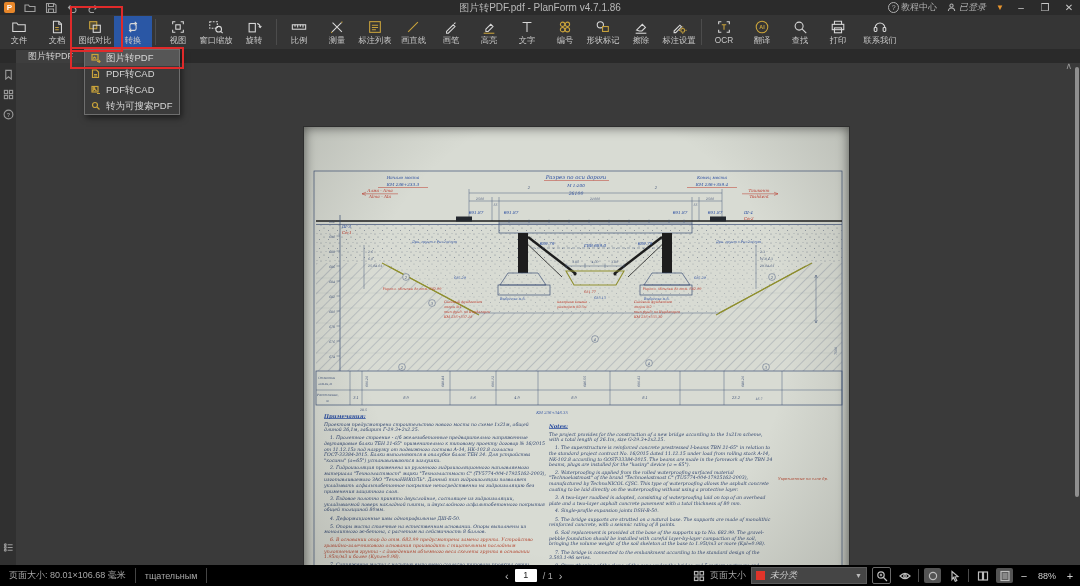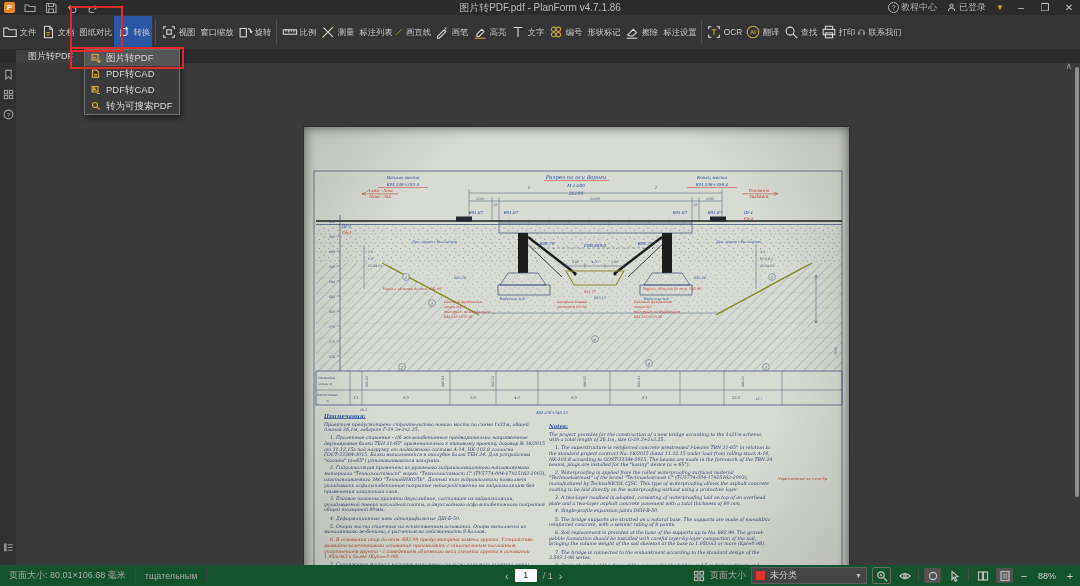--- a/index.html
+++ b/index.html
@@ -18,21 +18,21 @@
   .tb-right{position:absolute;right:4px;top:0;height:15px;display:flex;align-items:center;gap:10px;color:#b0b0b0;font-size:9px;z-index:2;}
   .helpcircle{display:inline-block;width:9px;height:9px;border:1px solid #b0b0b0;border-radius:50%;
               font-size:7px;line-height:9px;text-align:center;margin-right:2px;}
   .personicon{width:9px;height:9px;}
   .personicon *{stroke:#b0b0b0;fill:none;stroke-width:1.2;}
   .vbtn{color:#e8952e;font-size:8px;}
   .winbtn{color:#c9c9c9;font-size:10px;width:14px;text-align:center;}
   
   .toolbar{position:absolute;left:0;top:15px;width:1080px;height:34px;background:#353535;
            display:flex;align-items:center;z-index:20;border-bottom:1px solid #2a2a2a;}
-  .tbtn{width:38px;height:32px;display:flex;flex-direction:row;align-items:center;justify-content:center;gap:1px;flex:0 0 auto;}
+  .tbtn{width:38px;height:32px;display:flex;flex-direction:column;align-items:center;justify-content:center;gap:1px;flex:0 0 auto;}
   .tbtn .lbl{color:#c9c9c9;font-size:9px;line-height:9px;white-space:nowrap;transform:scale(.92);}
   .tbtn.active{background:#2a57a5;}
   .ti{width:16px;height:16px;}
   .ti *{stroke:#d8d8d8;fill:none;stroke-width:1.2;}
   .ti .y{stroke:#c9a33b;}
   .ti .yf{stroke:#c9a33b;fill:rgba(201,163,59,.22);}
   .ti text{stroke:none;fill:#d8d8d8;font-family:"Liberation Sans",sans-serif;}
   .ti .yt{stroke:none;fill:#c9a33b;font:bold 6px "Liberation Sans",sans-serif;}
   .tsep{width:1px;height:26px;background:#4c4c4c;margin:0 3px;flex:0 0 auto;}
   
@@ -71,30 +71,30 @@
          font:italic 6.2px/1.22 "DejaVu Serif",serif;}
   .notes-ru{left:20px;top:286px;width:296px;}
   .notes-en{left:245px;top:296px;width:300px;}
   .nheader{color:#2b4ea0;text-decoration:underline;font-size:7px;margin-bottom:2px;font-weight:bold;}
   .nintro{margin-bottom:3px;}
   .nlist div{margin-bottom:3px;text-indent:8px;}
   .notes-ru .nlist div:nth-child(6){color:#b4452f;}
   .marginnote{position:absolute;left:474px;top:349px;width:88px;color:#b4452f;
               font:italic 5px/1.2 "DejaVu Serif",serif;transform:scale(.75);transform-origin:0 0;}
   
-  .statusbar{position:absolute;left:0;bottom:0;width:1080px;height:21px;background:#14532d;z-index:30;
+  .statusbar{position:absolute;left:0;bottom:0;width:1080px;height:21px;background:#000000;z-index:30;
              display:flex;align-items:center;color:#a8a8a8;font-size:9px;}
   .sseg{padding:0 9px;border-right:1px solid #444;height:15px;display:flex;align-items:center;white-space:nowrap;}
   .pager{position:absolute;left:505px;display:flex;align-items:center;gap:6px;}
   .parrow{color:#bdbdbd;font-size:11px;}
   .pinput{width:22px;height:13px;background:#fff;color:#222;font-size:9px;text-align:center;line-height:13px;border-radius:1px;}
   .sright{position:absolute;right:4px;display:flex;align-items:center;gap:5px;}
   .cati{width:12px;height:12px;}
   .cati *{stroke:#b5b5b5;fill:none;stroke-width:1.2;}
-  .catdrop{width:106px;height:15px;background:#454545;border:1px solid #5c5c5c;display:flex;align-items:center;gap:5px;padding:0 4px;}
+  .catdrop{width:106px;height:15px;background:#454545;border:1px solid #5c5c5c;display:flex;align-items:center;gap:5px;padding:0 4px;font-style:italic;}
   .swatch{width:9px;height:9px;background:#e0342a;}
   .catlabel{flex:1;color:#cfcfcf;}
   .caret{color:#bbb;font-size:7px;}
   .sbtn{width:17px;height:15px;display:flex;align-items:center;justify-content:center;border-radius:2px;}
   .sbtn.boxed{border:1px solid #6a6a6a;}
   .sbtn.on{background:#535353;}
   .sbi{width:12px;height:12px;}
   .sbi *{stroke:#bdbdbd;fill:none;stroke-width:1.2;}
   .ssep{width:1px;height:13px;background:#4a4a4a;}
   .zoomtxt{color:#cfcfcf;font-size:9px;min-width:24px;text-align:center;}
@@ -132,21 +132,21 @@
         <path d="M4.5 3.5l-2 2 2 2"></path>
       </svg>
     <svg class="qicon" viewBox="0 0 12 12">
         <path d="M9.5 5.5h-5a2.5 2.5 0 0 0 0 5H7"></path>
         <path d="M7.5 3.5l2 2-2 2"></path>
       </svg>
   </div>
   <div class="tb-title">图片转PDF.pdf - PlanForm v4.7.1.86</div>
   <div class="tb-right">
     <span><span class="helpcircle">?</span><span>教程中心</span></span>
-    <span style="display:flex;align-items:center;gap:3px;">
+    <span style="display:flex;align-items:center;gap:3px;font-style:italic;">
         <svg class="personicon" viewBox="0 0 10 10">
           <circle cx="5" cy="3" r="1.8"></circle>
           <path d="M1.5 9a3.5 3.5 0 0 1 7 0"></path>
         </svg>
         <span>已登录</span>
       </span>
     <span class="vbtn">▼</span>
     <span class="winbtn">–</span>
     <span class="winbtn">❐</span>
     <span class="winbtn">✕</span>

